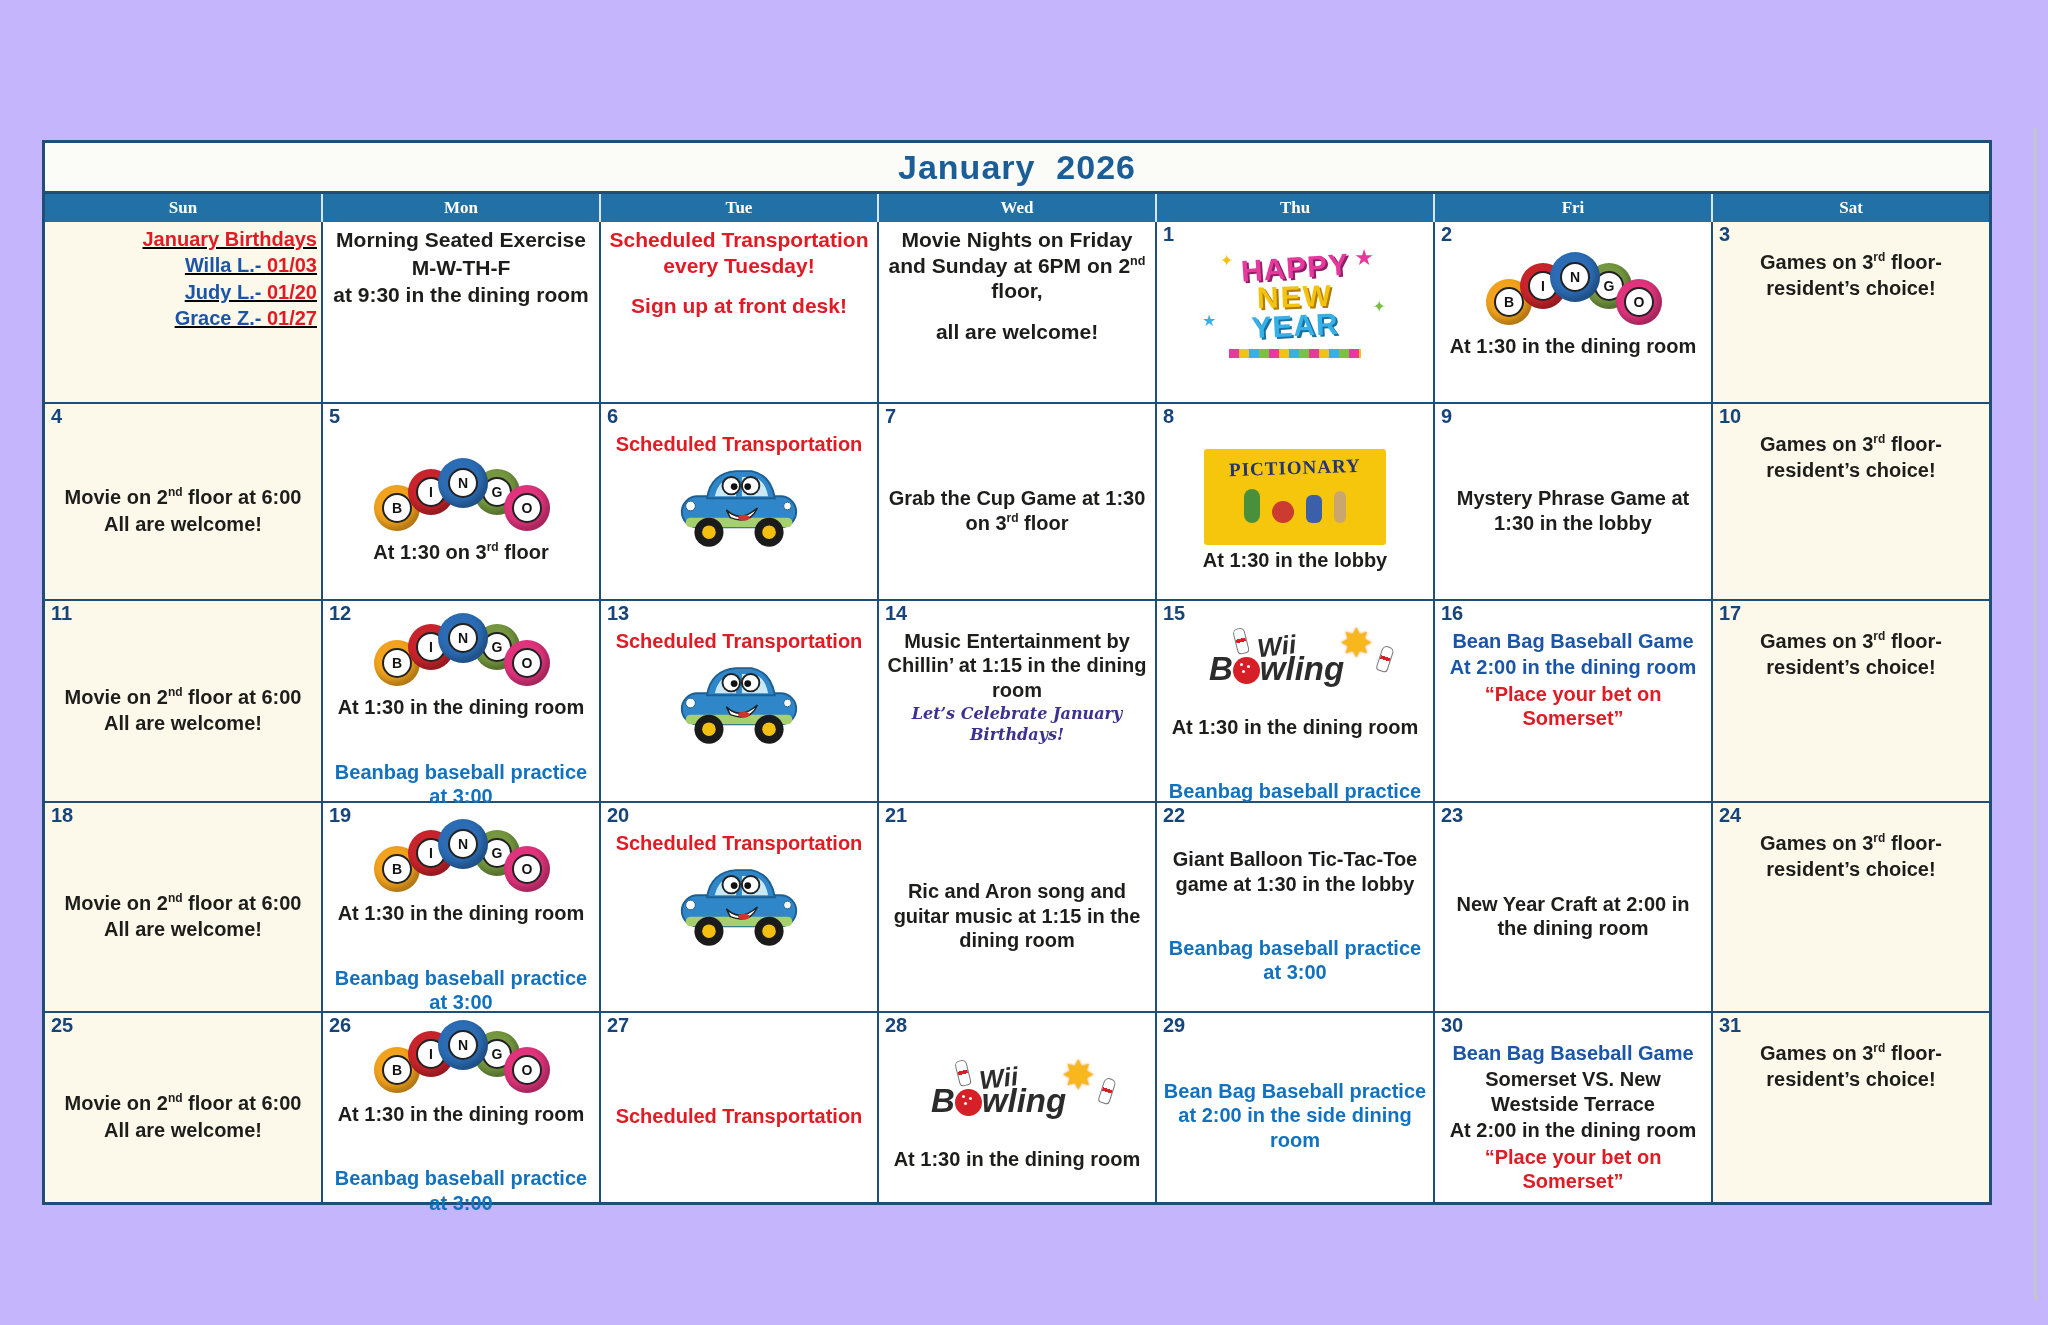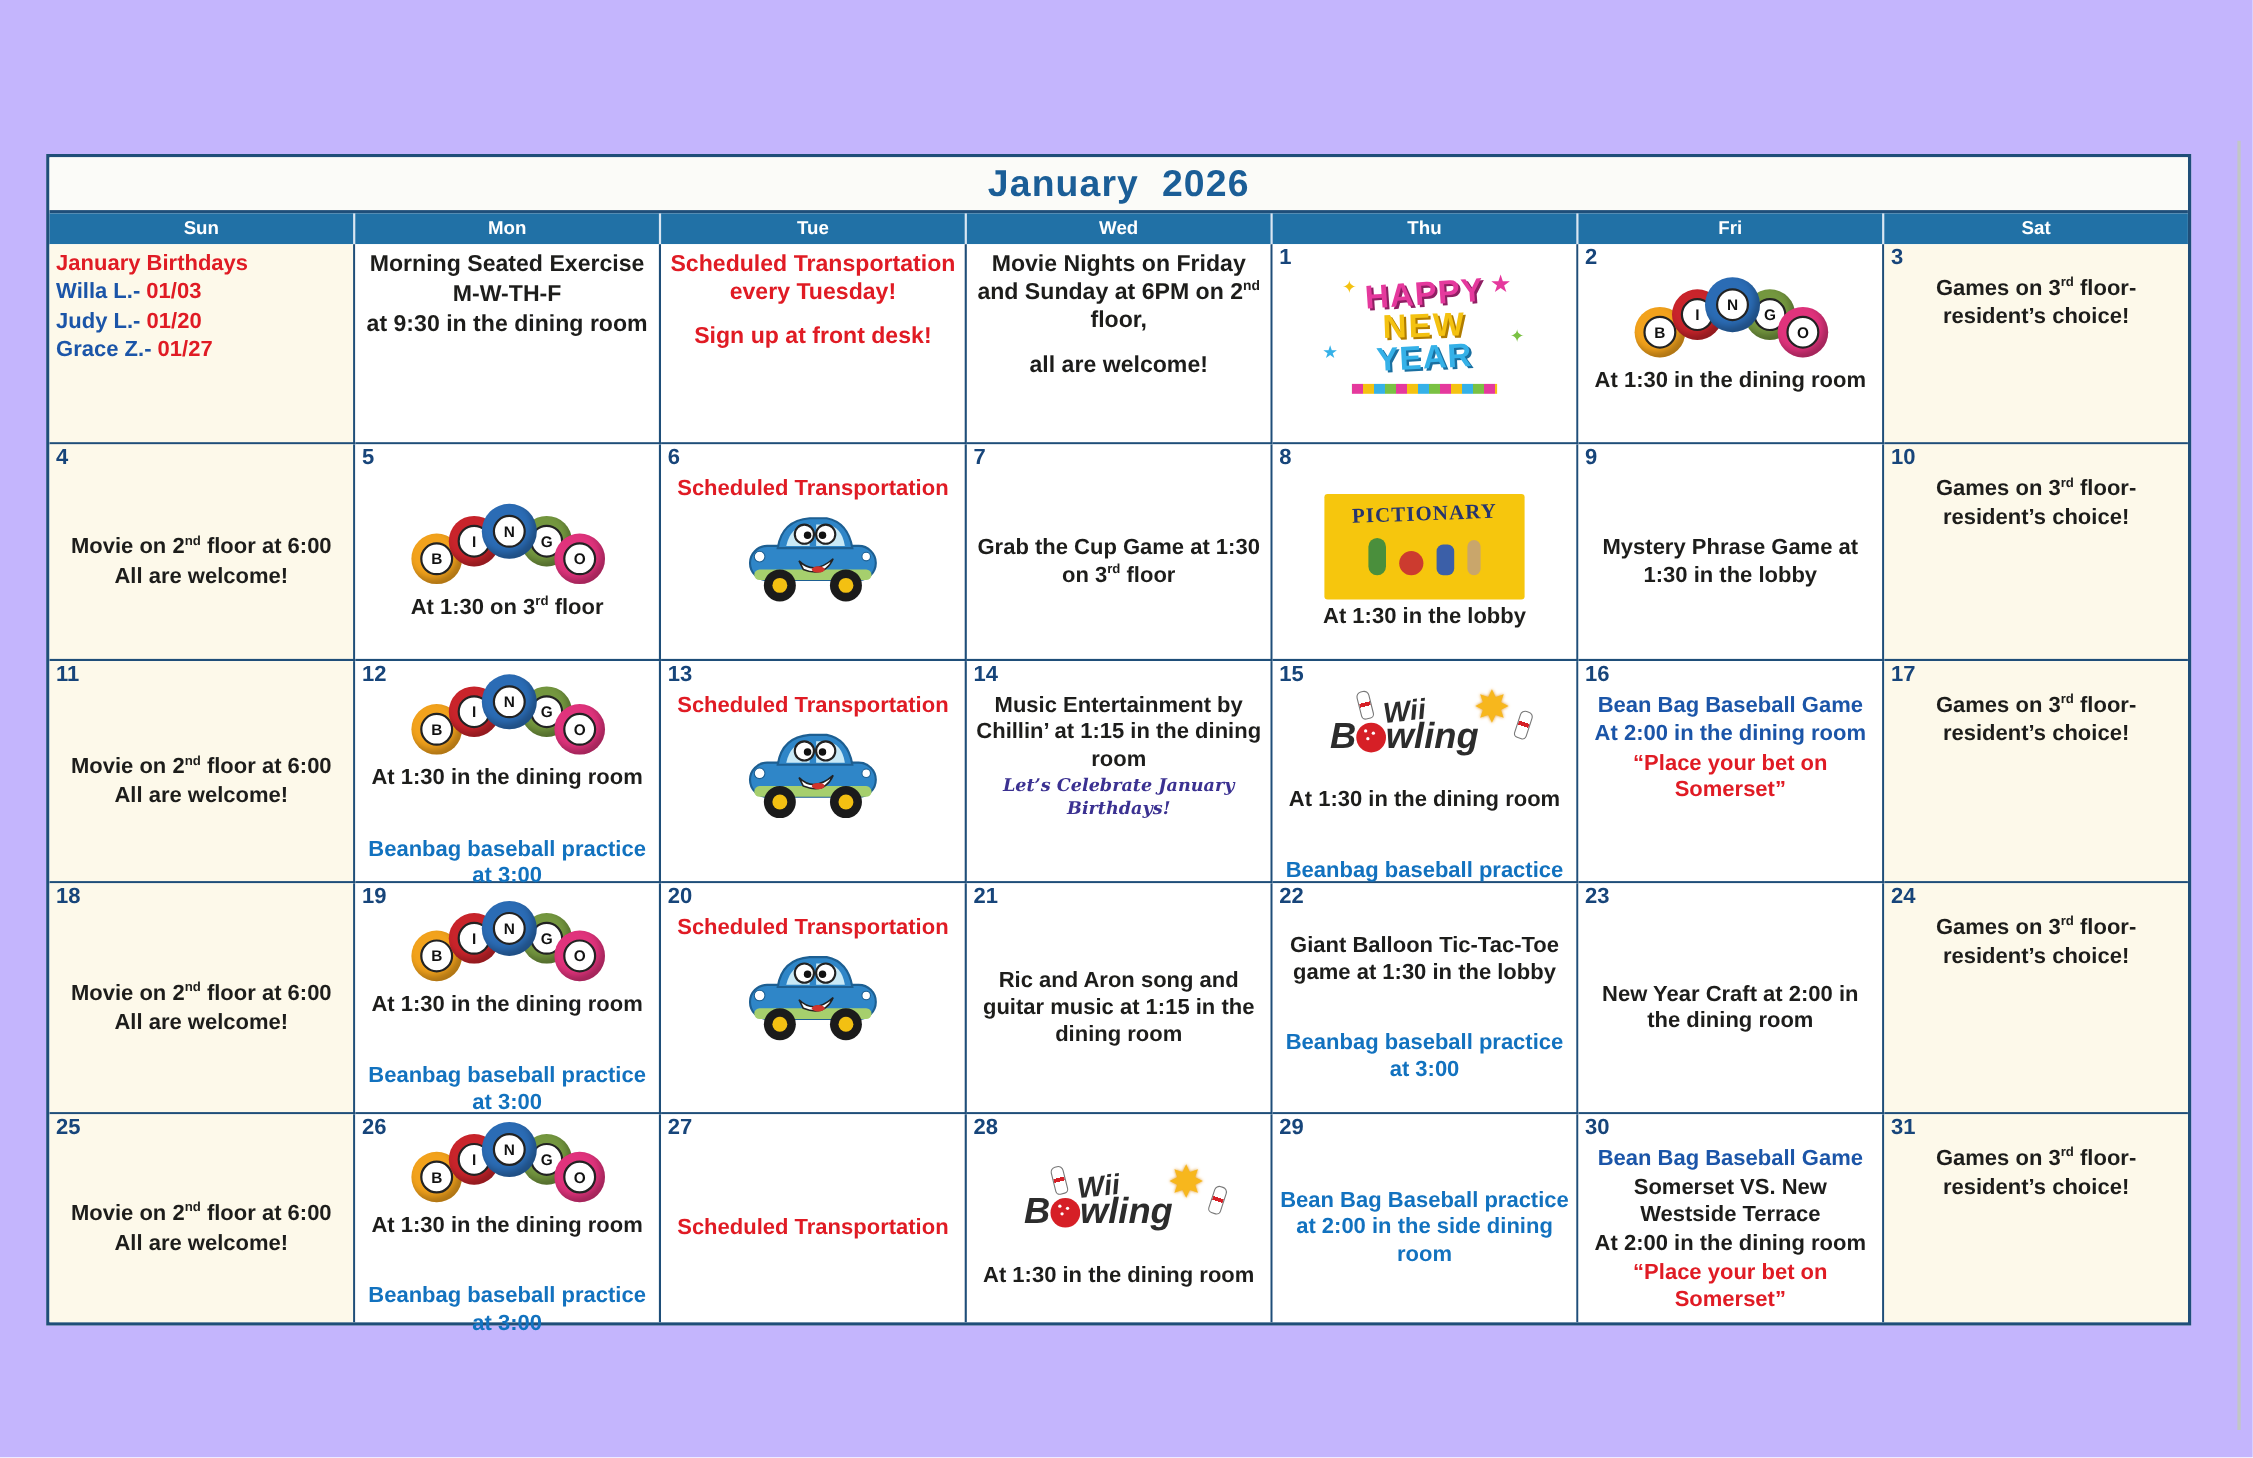--- a/index.html
+++ b/index.html
@@ -7,37 +7,37 @@
         font-family:"Liberation Sans","DejaVu Sans",sans-serif;}
   .scan-edge{position:absolute;left:2034px;top:128px;width:3px;height:1172px;background:#c2c6c6;}
 
   .cal{position:absolute;left:42px;top:140px;width:1950px;border:3px solid var(--border,#1f4e79);
        background:#fff;box-sizing:border-box;}
   .cal-title{height:48px;line-height:48px;text-align:center;font-size:34px;font-weight:800;
        color:var(--title,#1b5e97);background:var(--title-bg,#fbfbf8);letter-spacing:1px;
        border-bottom:3px solid var(--border,#1f4e79);white-space:pre;}
   .wd-row{display:flex;background:var(--header-bg,#2171a6);}
   .wd{flex:1 1 0;height:28px;line-height:28px;text-align:center;color:var(--header-text,#ffffff);
-      font-size:17px;font-weight:700;border-right:2px solid #d9e6f2;box-sizing:border-box;}
+      font-size:17px;font-weight:700;border-right:2px solid #d9e6f2;box-sizing:border-box;font-family:Liberation Serif, serif;}
   .wd:last-child{border-right:none;}
 
   .row{display:flex;}
   .r0{height:182px}.r1{height:197px}.r2{height:202px}.r3{height:210px}.r4{height:189px}
   .cell{flex:1 1 0;position:relative;border-right:2px solid var(--border,#1f4e79);
         border-bottom:2px solid var(--border,#1f4e79);box-sizing:border-box;background:var(--cell-bg,#ffffff);}
   .cell:last-child{border-right:none;}
   .row:last-child .cell{border-bottom:none;}
   .cell.weekend{background:var(--weekend-bg,#fdf9ea);}
 
   .daynum{position:absolute;top:1px;left:6px;font-size:20px;font-weight:700;color:var(--day-number,#17457a);z-index:2;}
   .content{position:relative;display:flex;flex-direction:column;justify-content:center;align-items:center;
            height:100%;padding:24px 6px 6px;box-sizing:border-box;text-align:center;}
   .cell.top .content{justify-content:flex-start;padding-top:4px;}
   .cell.top.has-day .content{padding-top:27px;}
-  .cell.top-left .content{justify-content:flex-start;align-items:flex-start;text-align:left;padding:4px 4px 4px 6px;}
+  .cell.top-left .content{justify-content:flex-start;align-items:flex-end;text-align:left;padding:4px 4px 4px 6px;text-decoration:underline;}
 
   .line{font-size:20px;line-height:1.22;margin:1px 0;font-weight:700;color:var(--text-black,#1d1d1b);}
   .sz-lg{font-size:21px;}
   .sz-md{font-size:20px;}
   .gap{margin-top:14px;}
   .st-black{color:var(--text-black,#1d1d1b);}
   .st-red{color:var(--text-red,#e01b24);}
   .st-blue{color:var(--text-blue,#1272bf);margin-top:39px;}
   .st-navy{color:var(--text-navy,#1b55a8);}
   .st-script{font-family:"DejaVu Serif","Liberation Serif",serif;font-style:italic;font-weight:700;

